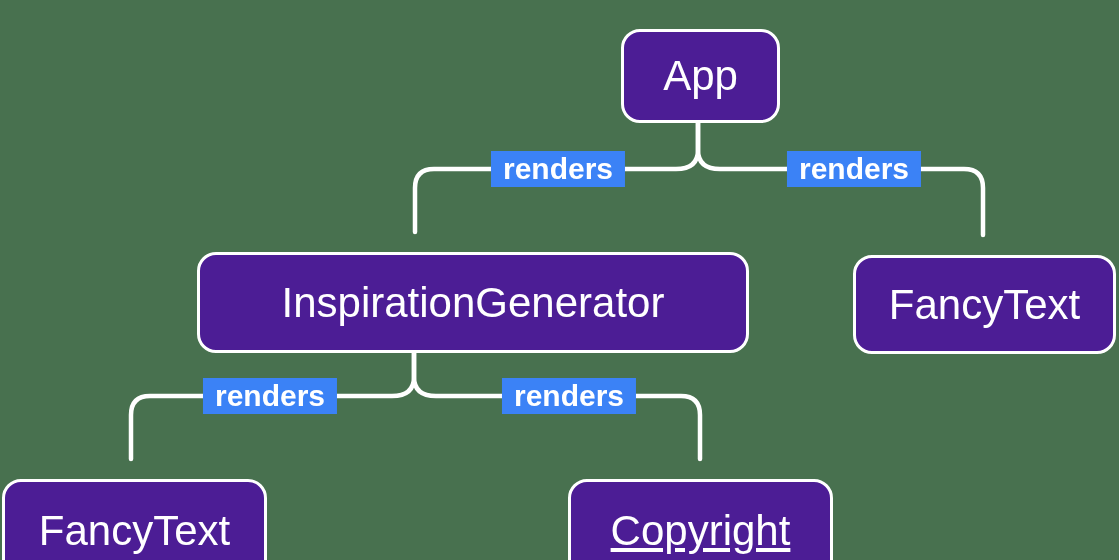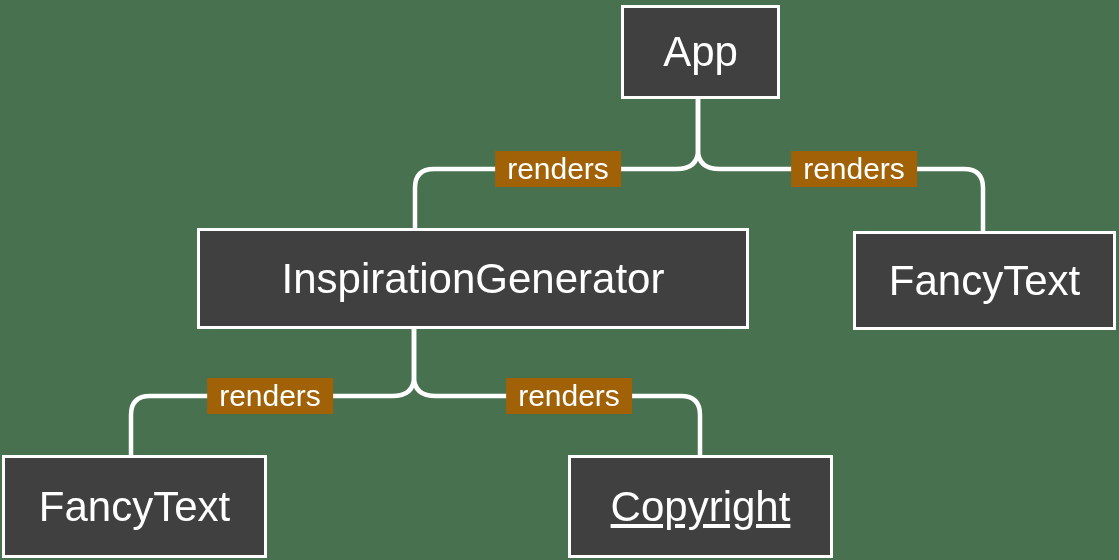--- a/index.html
+++ b/index.html
@@ -24,43 +24,44 @@
   }
   .edges-svg path {
     fill: none;
     stroke: #FFFFFF;
     stroke-width: 4.5;
     stroke-linecap: round;
   }
   .node {
     position: absolute;
     box-sizing: border-box;
-    background: #404040;
+    background: #4c1d95;
     border: 3.5px solid #FFFFFF;
-    border-radius: 0;
+    border-radius: 19px;
     color: #FFFFFF;
     font-size: 42px;
     font-weight: 400;
     display: flex;
     align-items: center;
     justify-content: center;
     white-space: nowrap;
+    margin-top: 24px;
   }
   .node-app                   { left: 621px; top: 5px;   width: 159px; height: 94px; }
   .node-inspiration-generator { left: 197px; top: 228px; width: 552px; height: 101px; }
   .node-fancy-text-top        { left: 853px; top: 231px; width: 263px; height: 99px; }
   .node-fancy-text-bottom     { left: 2px;   top: 455px; width: 265px; height: 103px; }
   .node-copyright             { left: 568px; top: 455px; width: 265px; height: 103px; text-decoration: underline; }
   .edge-label {
     position: absolute;
     transform: translate(-50%, -50%);
-    background: #a16207;
+    background: #3b82f6;
     color: #FFFFFF;
     font-size: 30px;
-    font-weight: 400;
+    font-weight: 700;
     padding: 3px 12px;
     white-space: nowrap;
     line-height: 1;
   }
   .edge-label-1 { left: 558px; top: 169px; }
   .edge-label-2 { left: 854px; top: 169px; }
   .edge-label-3 { left: 270px; top: 396px; }
   .edge-label-4 { left: 569px; top: 396px; }
 </style>
 </head>

